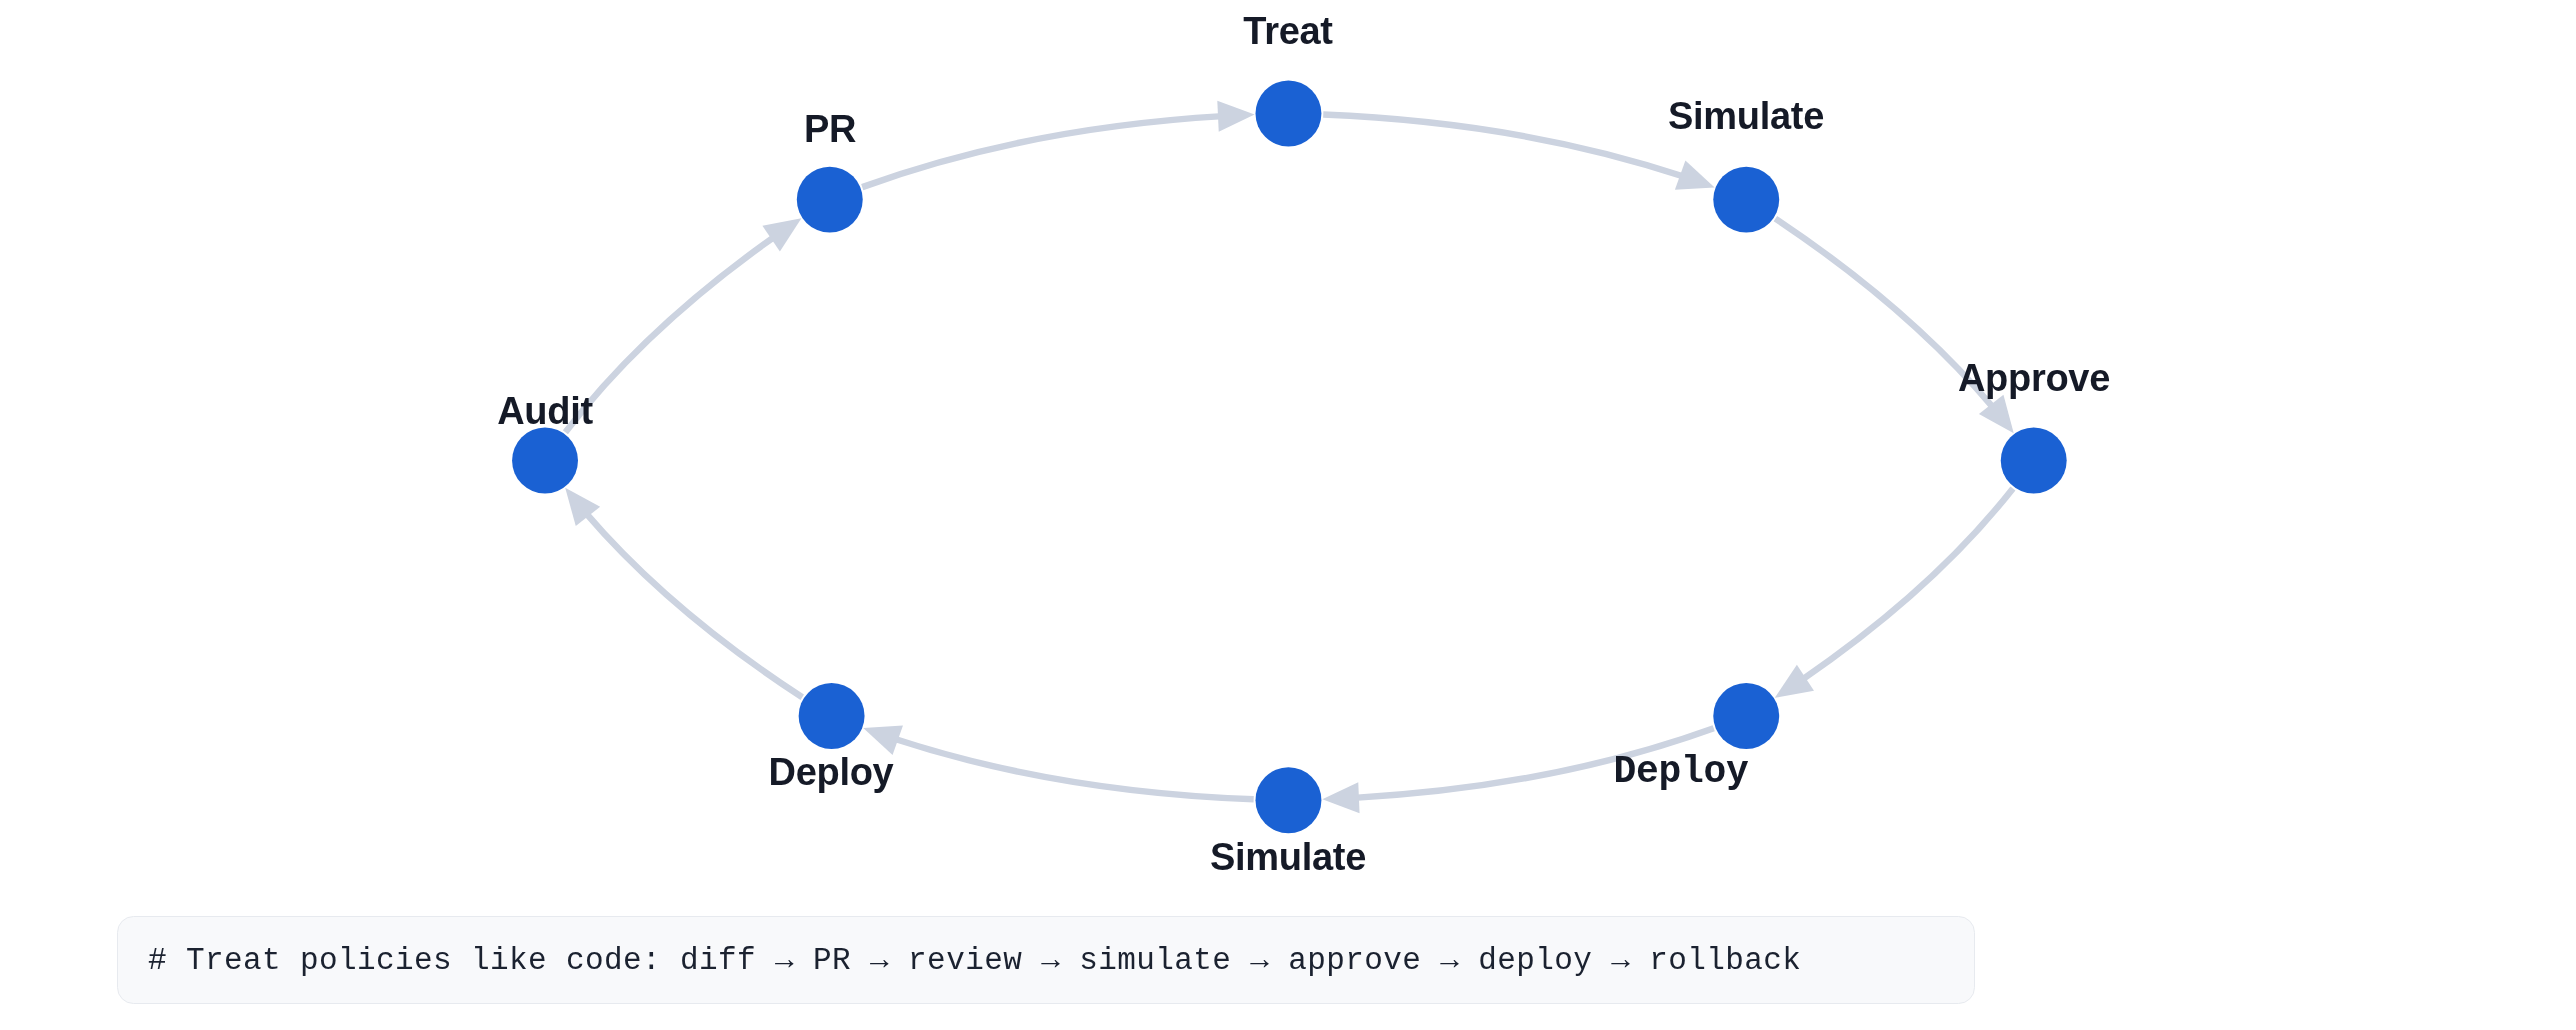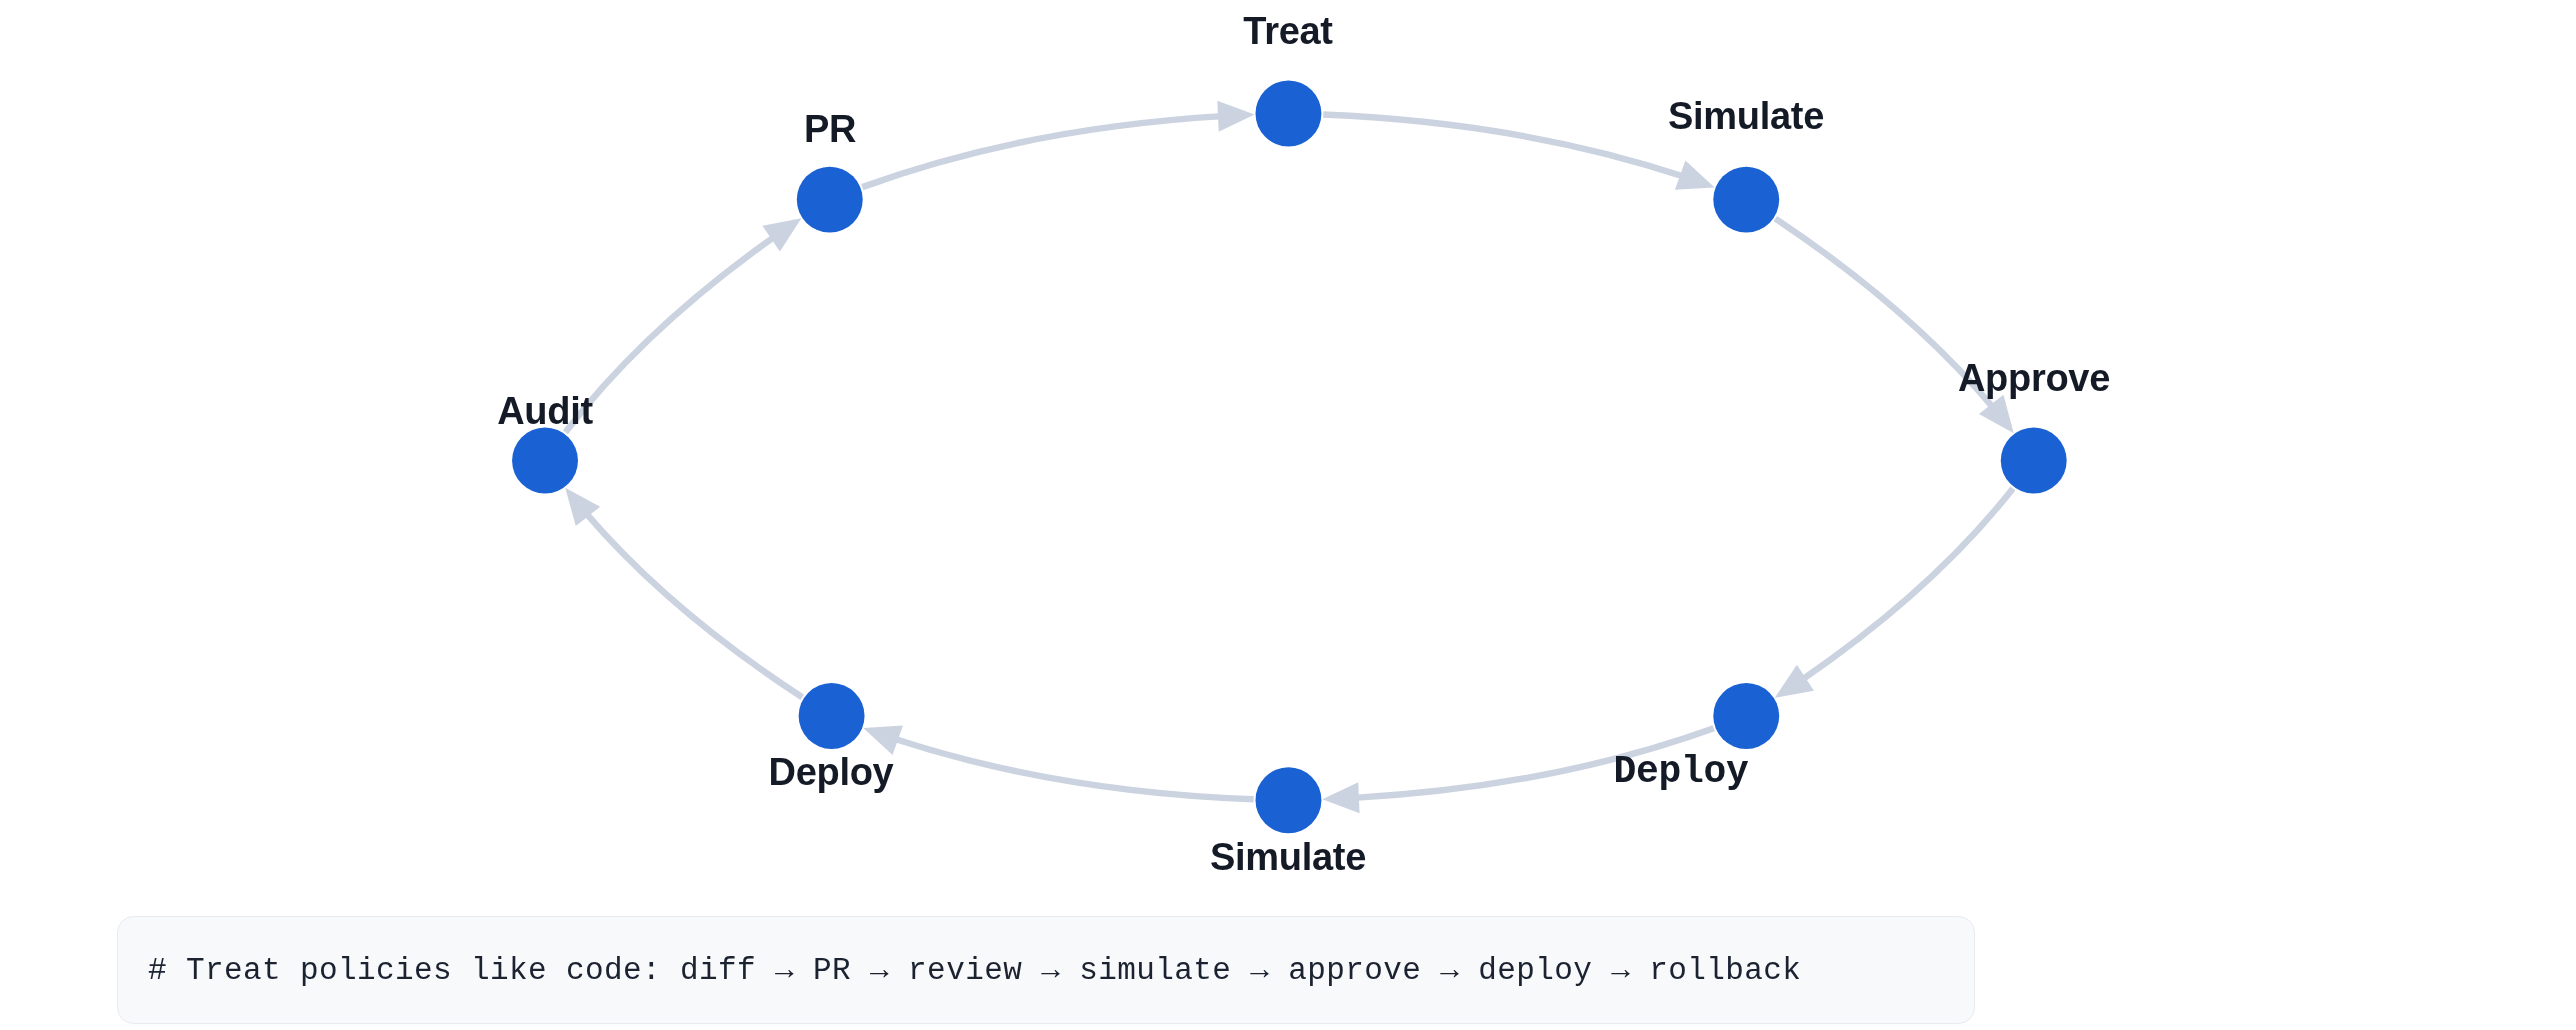--- a/index.html
+++ b/index.html
@@ -59,21 +59,21 @@
     line-height: 1;
     transform: translate(-50%, 0);
   }
 
   
   .caption-box {
     position: absolute;
     left: 117px;
     top: 916px;
     width: 1858px;
-    height: 108px;
+    height: 88px;
     box-sizing: border-box;
     background: #f8f9fb;
     border: 1.8px solid #e7eaef;
     border-radius: 16.5px;
     display: flex;
     align-items: center;
     padding-left: 30px;
   }
 
   .caption-text {

